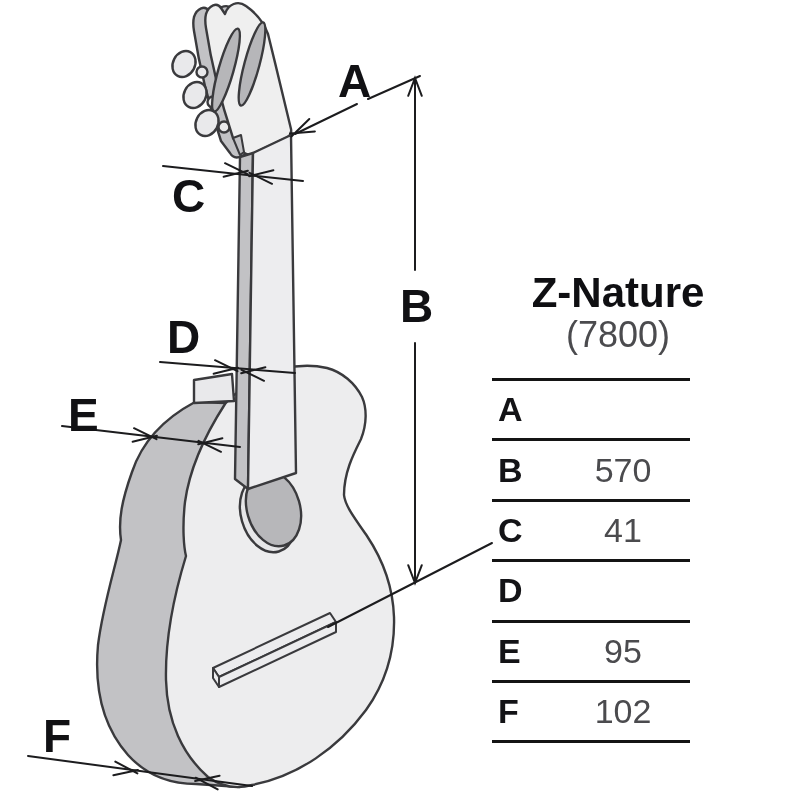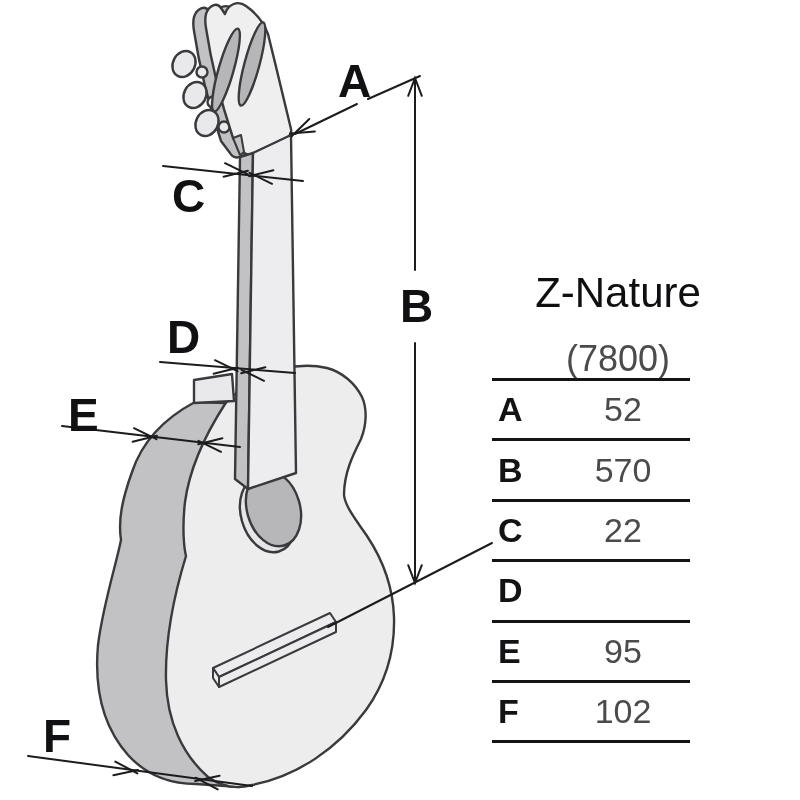--- a/index.html
+++ b/index.html
@@ -1,22 +1,22 @@
 <!DOCTYPE html>
 <html><head>
 <meta charset="utf-8">
 <style>
   html,body{margin:0;padding:0;background:#ffffff;}
   #stage{position:relative;width:800px;height:800px;background:#ffffff;overflow:hidden;
          font-family:"Liberation Sans",sans-serif;}
   #stage svg{position:absolute;left:0;top:0;}
   .dim-label{font-family:"Liberation Sans",sans-serif;font-weight:bold;font-size:46px;fill:#111114;}
   .table-header{position:absolute;left:492px;top:270px;width:252px;text-align:center;}
-  .table-title{font-size:42px;font-weight:normal;color:#0f0f12;line-height:46px;letter-spacing:0px;}
-  .table-subtitle{font-size:36px;color:#4b4b4e;line-height:38px;margin-top:24px;}
+  .table-title{font-size:42px;font-weight:bold;color:#0f0f12;line-height:46px;letter-spacing:0px;}
+  .table-subtitle{font-size:36px;color:#4b4b4e;line-height:38px;}
   .spec-table{position:absolute;left:492px;top:378px;width:198px;border-top:3px solid #141414;}
   .spec-row{display:flex;align-items:center;height:57.4px;border-bottom:3px solid #141414;}
   .spec-row:last-child{border-bottom:3px solid #141414;}
   .spec-label{width:58px;padding-left:6px;font-weight:bold;font-size:34px;color:#131316;}
   .spec-value{flex:1;text-align:center;font-size:34px;color:#4b4b4e;}
 </style>
 </head>
 <body>
 
 <div id="stage">
@@ -123,29 +123,28 @@
   </svg>
 
   <div class="table-header">
     <div class="table-title">Z-Nature</div>
     <div class="table-subtitle">(7800)</div>
   </div>
 
   <div class="spec-table">
     <div class="spec-row">
       <div class="spec-label">A</div>
-      <div class="spec-value">52</div>
     </div>
     <div class="spec-row">
       <div class="spec-label">B</div>
       <div class="spec-value">570</div>
     </div>
     <div class="spec-row">
       <div class="spec-label">C</div>
-      <div class="spec-value">22</div>
+      <div class="spec-value">41</div>
     </div>
     <div class="spec-row">
       <div class="spec-label">D</div>
     </div>
     <div class="spec-row">
       <div class="spec-label">E</div>
       <div class="spec-value">95</div>
     </div>
     <div class="spec-row">
       <div class="spec-label">F</div>

